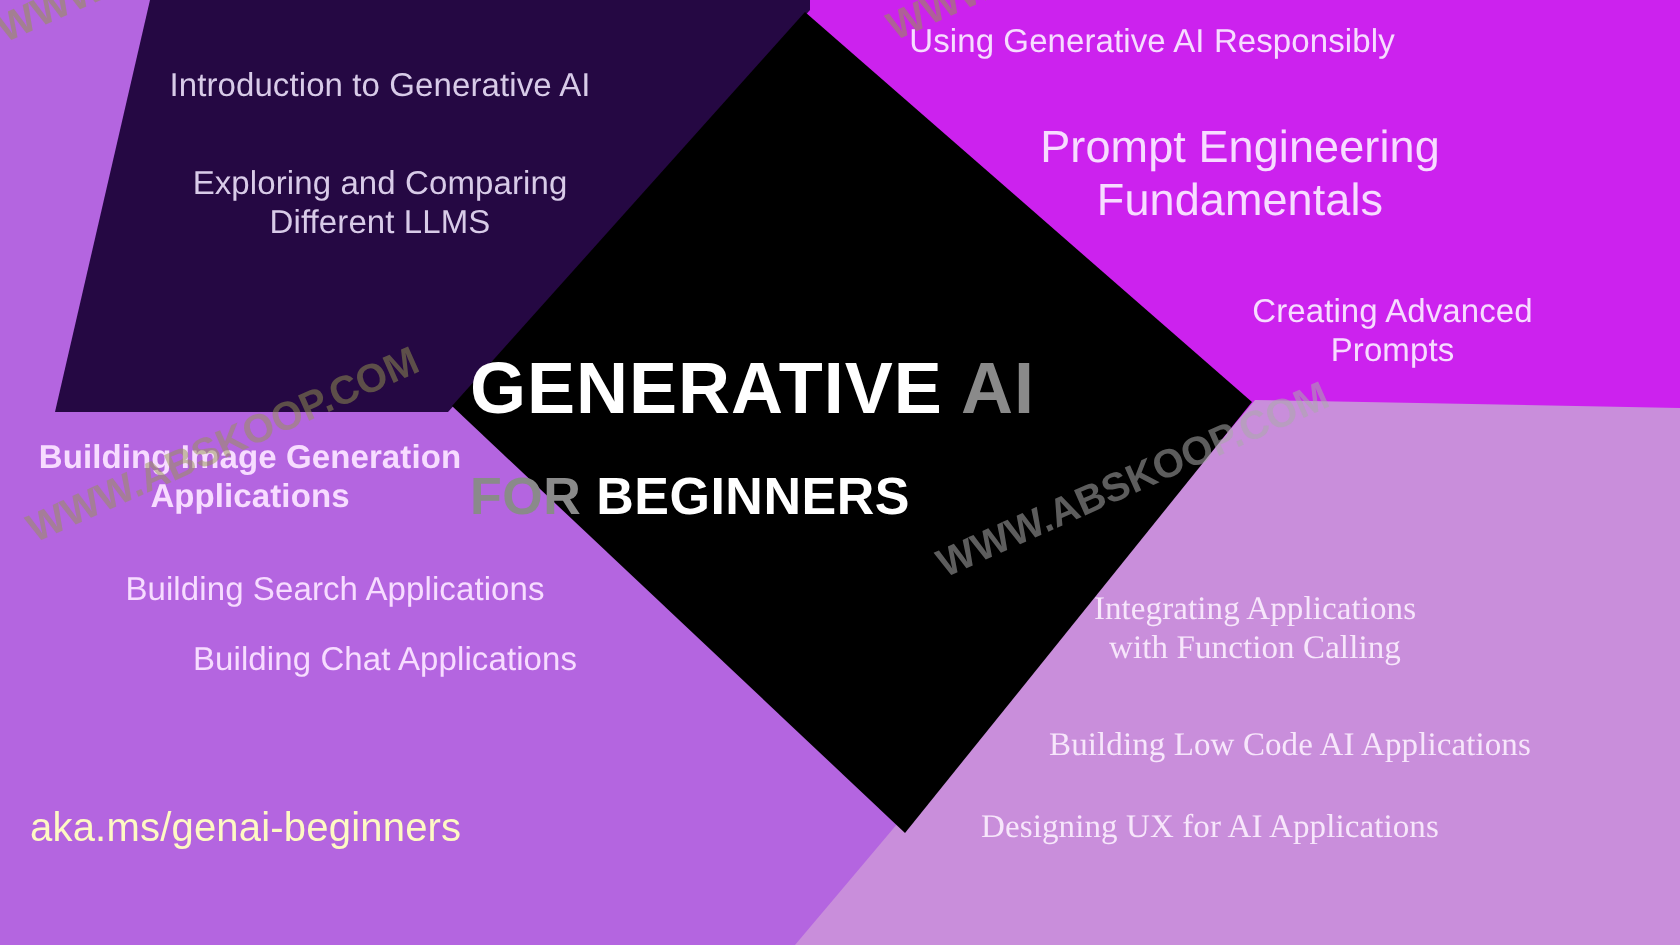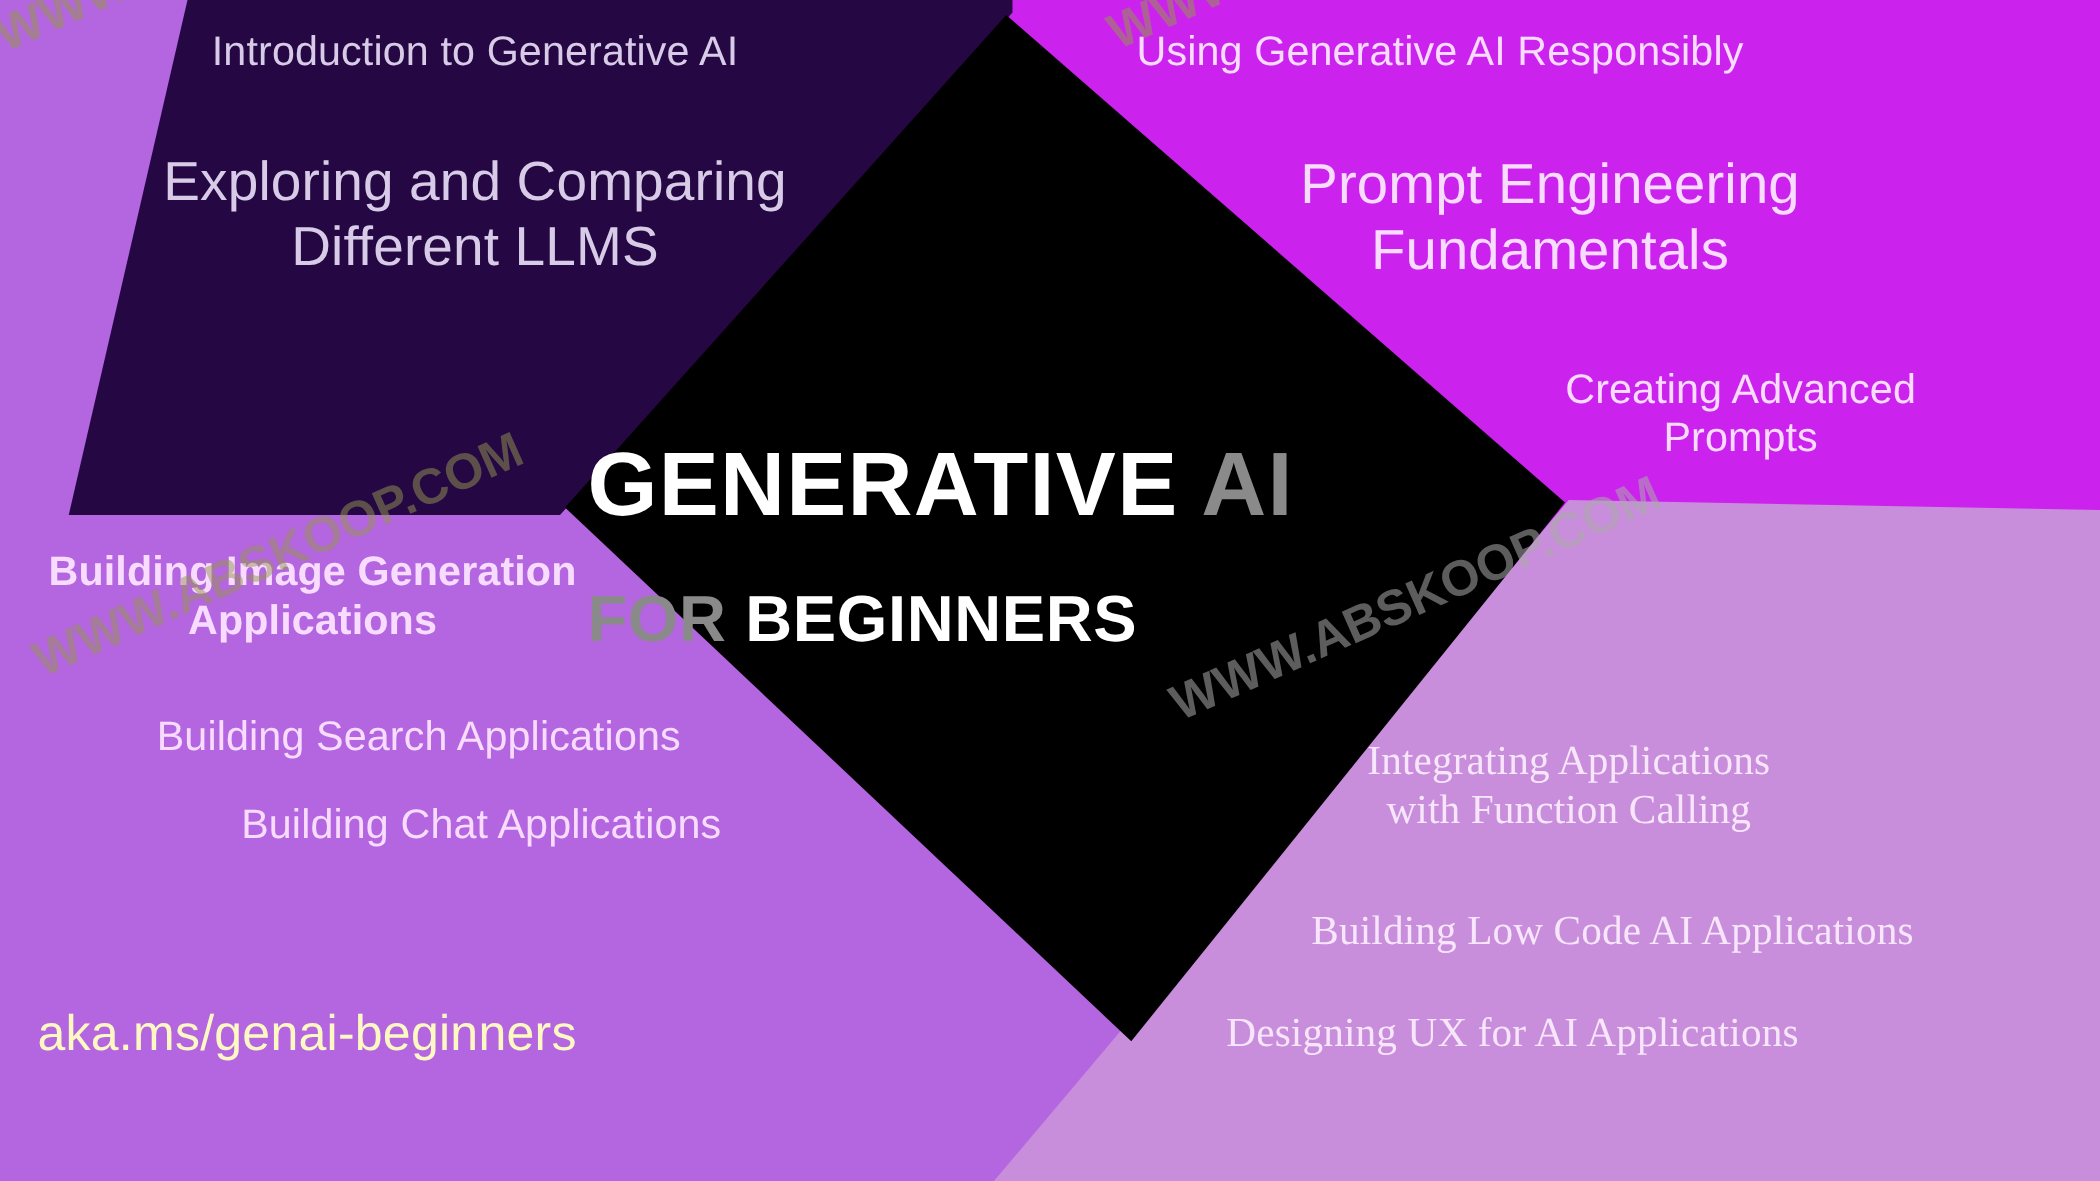--- a/index.html
+++ b/index.html
@@ -28,27 +28,27 @@
   .topic {
     position: absolute;
     color: #f3c9fb;
     font-family: "Liberation Sans", sans-serif;
     font-weight: 400;
     line-height: 1.18;
     white-space: pre-line;
     letter-spacing: .1px;
     text-rendering: geometricPrecision;
   }
-  .topic.dark-zone { color: #d8cbe8; }
+  .topic.dark-zone { color: #d8cbe8; margin-top: 44px; }
   .topic.lilac-zone { color: #f7dcff; }
   .topic.pale-zone  { color: #f7e6fb; font-family: Liberation Serif, serif; }
 
   
   #t-intro      { left:  70px; top:  22px; width: 620px; text-align: center; font-size: 33px; }
-  #t-explore    { left:  70px; top: 120px; width: 620px; text-align: center; font-size: 44px; }
+  #t-explore    { left:  70px; top: 120px; width: 620px; text-align: center; font-size: 33px; }
   #t-responsible{ left: 852px; top:  22px; width: 600px; text-align: center;   font-size: 33px; }
   #t-prompteng  { left: 960px; top: 120px; width: 560px; text-align: center; font-size: 45px; }
   #t-advanced   { left:1120px; top: 292px; width: 545px; text-align: center; font-size: 33px; }
   #t-imagegen   { left:   0px; top: 438px; width: 500px; text-align: center; font-size: 33px; font-weight: bold; }
   #t-search     { left:   5px; top: 570px; width: 660px; text-align: center; font-size: 33px; }
   #t-chat       { left:  55px; top: 640px; width: 660px; text-align: center; font-size: 33px; }
   #t-integrating{ left: 975px; top: 590px; width: 560px; text-align: center; font-size: 33px; }
   #t-lowcode    { left: 900px; top: 726px; width: 780px; text-align: center; font-size: 33px; }
   #t-ux         { left: 830px; top: 808px; width: 760px; text-align: center; font-size: 33px; }
 

